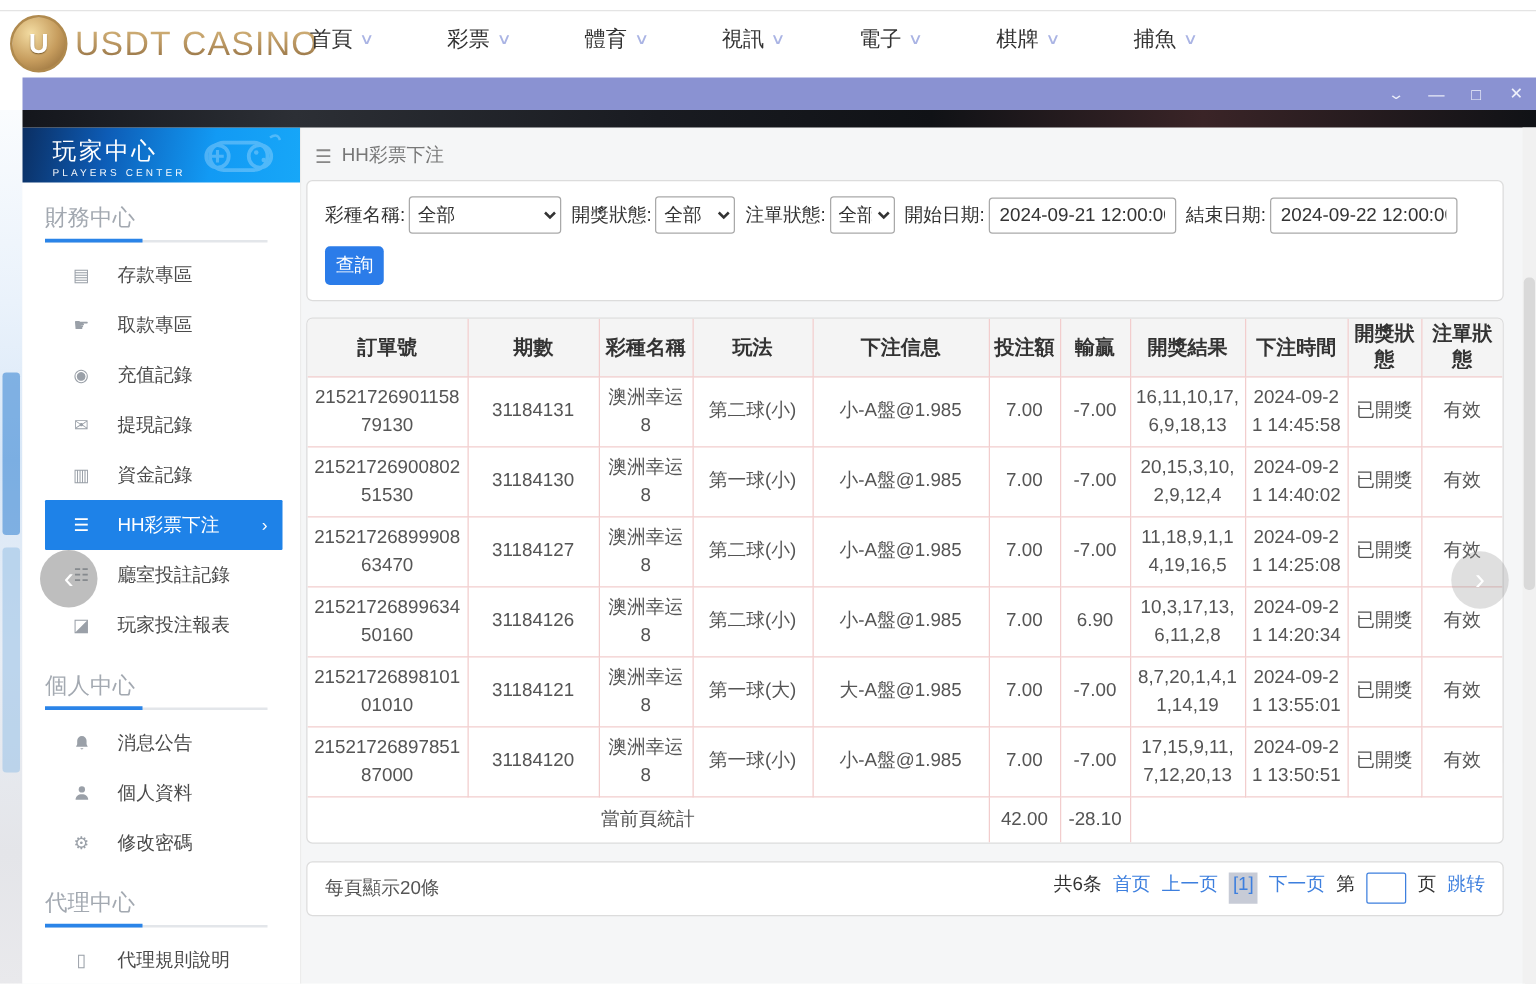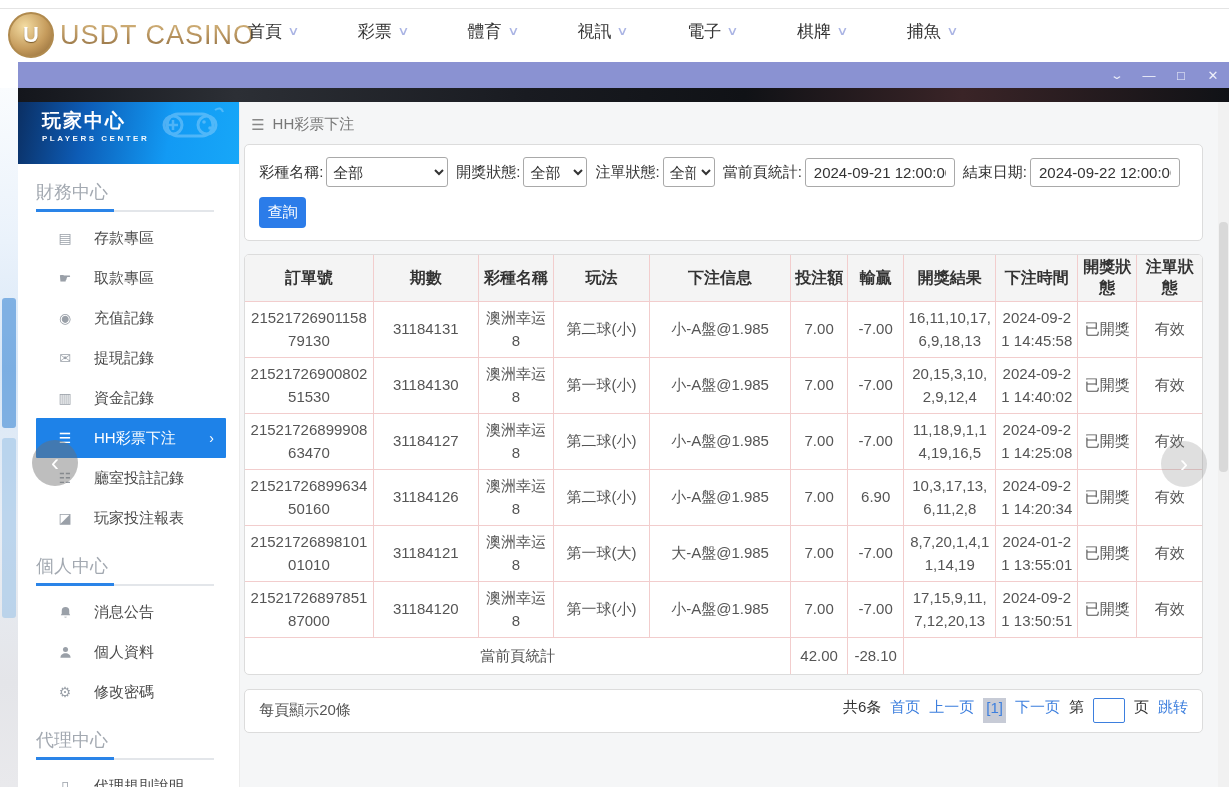--- a/index.html
+++ b/index.html
@@ -25,21 +25,21 @@
   
   .underlay { position:absolute; top:88px; left:0; width:18px; bottom:0; background:linear-gradient(180deg,#fafcfe 0%,#eaf2fb 22%,#d8e7f7 40%,#e9eef5 62%,#e4e5e9 85%,#e9e9ec 100%); }
   .underlay::before { content:""; position:absolute; top:210px; left:2px; width:14px; height:130px; background:#2f7fd1; opacity:.55; border-radius:3px; }
   .underlay::after { content:""; position:absolute; top:350px; left:2px; width:14px; height:180px; background:#9fc4e8; opacity:.6; border-radius:3px; }
 
   
   .main { position:absolute; top:102px; left:18px; right:0; bottom:0; display:flex; background:#f5f6f7; }
 
   
   .sidebar { width:226px; background:#fff; border-right:1px solid #ececec; position:relative; }
-  .side-header { height:62px; background:linear-gradient(100deg,#0b2f63 0%,#0d5cb6 30%,#129af4 68%,#17a7f8 100%); color:#fff; padding:6px 0 0 24px; position:relative; overflow:hidden;font-weight:bold; }
+  .side-header { height:44px; background:linear-gradient(100deg,#0b2f63 0%,#0d5cb6 30%,#129af4 68%,#17a7f8 100%); color:#fff; padding:6px 0 0 24px; position:relative; overflow:hidden; }
   .side-title { font-size:19px; letter-spacing:2px; }
   .side-sub { font-size:8px; letter-spacing:2.5px; margin-top:0; opacity:.95; }
   .gamepad { position:absolute; right:12px; top:4px; opacity:.35; }
   .side-section-title { margin:16px 0 0 18px; font-size:18px; color:#a3a9b1; }
   .side-underline { margin:6px 0 6px 18px; width:178px; height:2px; background:#e3e6ea; position:relative; }
   .side-underline::before { content:""; position:absolute; left:0; top:-1px; width:78px; height:3px; background:#2a84e8; }
   .side-item { display:flex; align-items:center; height:40px; padding-left:38px; gap:20px; font-size:15px; color:#4a4a4a; cursor:pointer; position:relative; }
   .side-item .icn { width:18px; text-align:center; color:#9aa0a8; font-size:14px; display:inline-flex; justify-content:center; }
   .side-item.active { background:var(--accent,#1e82e8); color:#fff; margin:0 0 0 18px; width:190px; padding-left:20px; border-radius:1px; }
   .side-item.active .icn { color:#fff; }
@@ -229,21 +229,21 @@
     </div>
 
     <div class="panel filter-panel">
       <div class="filter-row">
         <label>彩種名稱:</label>
         <select class="sel-lottery"><option>全部</option></select>
         <label>開獎狀態:</label>
         <select class="sel-draw"><option>全部</option></select>
         <label>注單狀態:</label>
         <select class="sel-order"><option>全部</option></select>
-        <label>當前頁統計:</label>
+        <label>開始日期:</label>
         <input type="text" value="2024-09-21 12:00:00" style="">
         <label>結束日期:</label>
         <input type="text" value="2024-09-22 12:00:00" style="">
       </div>
       <button class="query-btn">查詢</button>
     </div>
 
     <div class="panel table-panel">
       <table>
         <colgroup id="cols">
@@ -329,21 +329,21 @@
             </tr>
             <tr class="data-row">
               <td>2152172689810101010</td>
               <td>31184121</td>
               <td>澳洲幸运8</td>
               <td>第一球(大)</td>
               <td>大-A盤@1.985</td>
               <td>7.00</td>
               <td>-7.00</td>
               <td>8,7,20,1,4,11,14,19</td>
-              <td>2024-01-21 13:55:01</td>
+              <td>2024-09-21 13:55:01</td>
               <td>已開獎</td>
               <td>有效</td>
             </tr>
             <tr class="data-row">
               <td>2152172689785187000</td>
               <td>31184120</td>
               <td>澳洲幸运8</td>
               <td>第一球(小)</td>
               <td>小-A盤@1.985</td>
               <td>7.00</td>

